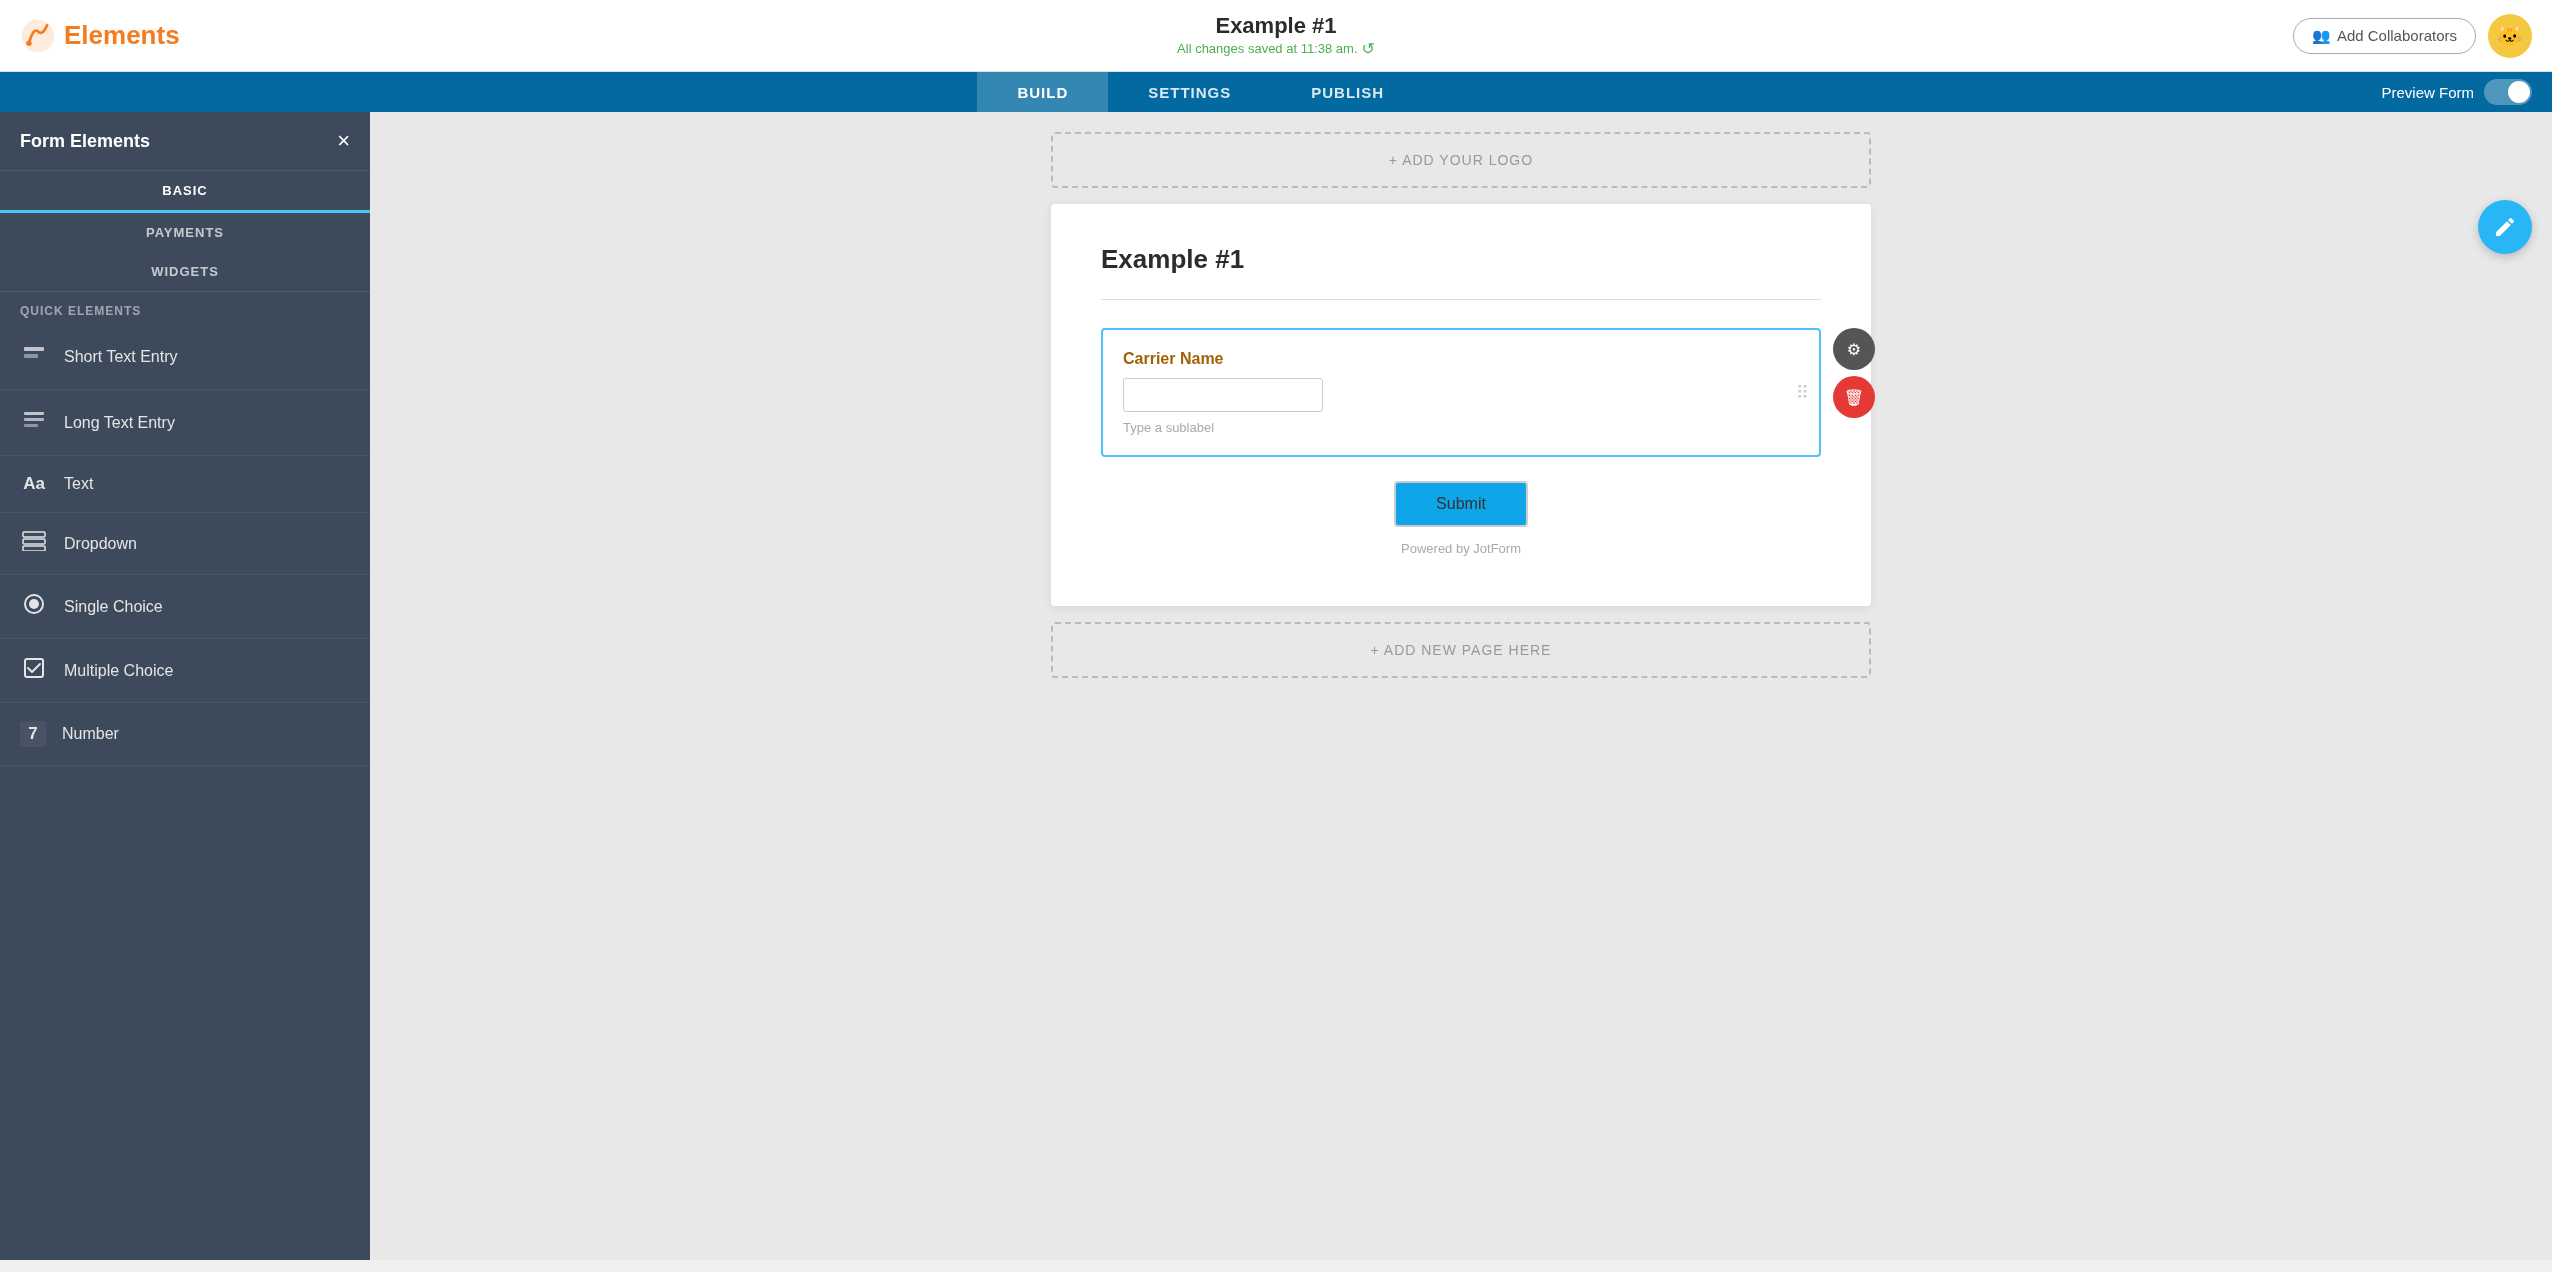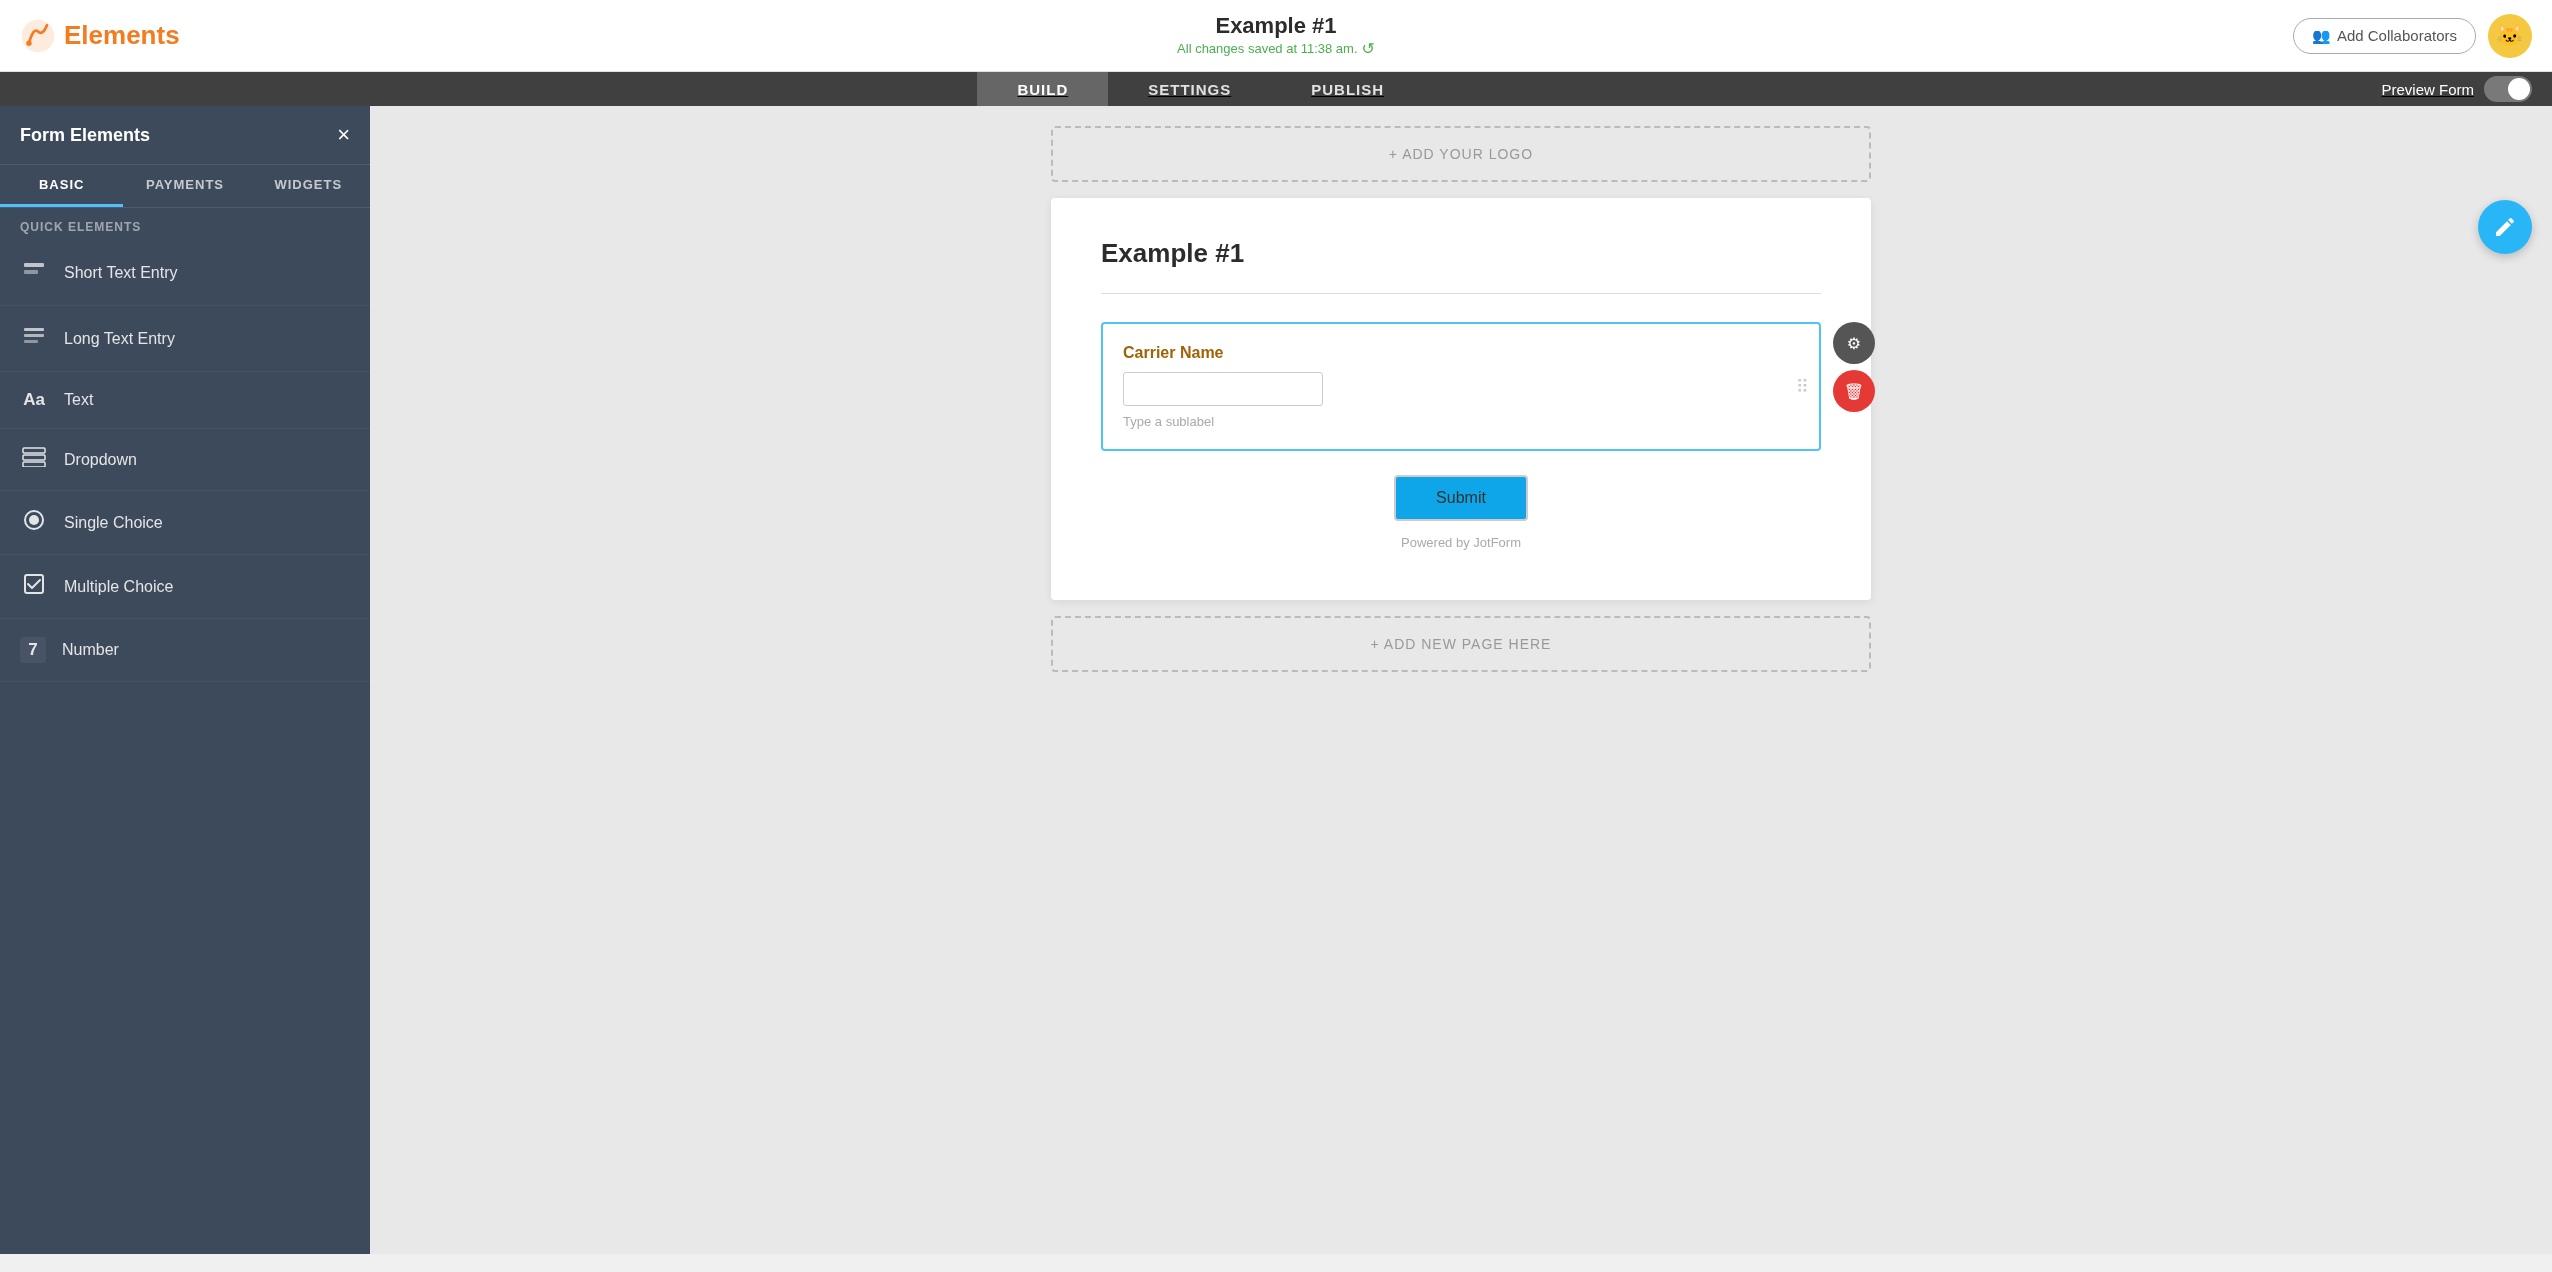--- a/index.html
+++ b/index.html
@@ -21,22 +21,22 @@
     .add-collab-btn {
       display: flex; align-items: center; gap: 6px;
       border: 1.5px solid #aaa; border-radius: 20px;
       padding: 8px 18px; font-size: 15px; color: #555;
       background: #fff; cursor: pointer;
     }
     .avatar { width: 44px; height: 44px; border-radius: 50%; overflow: hidden; background: #f5c842; display: flex; align-items: center; justify-content: center; font-size: 22px; }
 
     
     .nav-bar {
-      background: #404040; display: flex; align-items: center; height: 34px;
-      padding: 0 20px; position: relative; text-decoration: underline;
+      background: #0369a1; display: flex; align-items: center; height: 40px;
+      padding: 0 20px; position: relative;
     }
     .nav-tabs { display: flex; align-items: center; justify-content: center; flex: 1; gap: 0; }
     .nav-tab {
       padding: 14px 40px; color: rgba(255,255,255,0.85); font-size: 15px;
       font-weight: 600; letter-spacing: 1px; cursor: pointer; text-transform: uppercase;
     }
     .nav-tab.active { background: rgba(255,255,255,0.2); color: #fff; border-radius: 4px; }
     .preview-area { display: flex; align-items: center; gap: 10px; margin-left: auto; }
     .preview-label { color: #fff; font-size: 15px; font-weight: 500; }
     .toggle-switch {
@@ -55,21 +55,21 @@
     .sidebar {
       width: 370px; background: #3d4a5c; flex-shrink: 0;
       display: flex; flex-direction: column; overflow: hidden;
     }
     .sidebar-header {
       display: flex; align-items: center; justify-content: space-between;
       padding: 16px 20px; border-bottom: 1px solid rgba(255,255,255,0.1);
     }
     .sidebar-title { color: #fff; font-size: 18px; font-weight: 600; }
     .close-btn { color: #fff; font-size: 22px; cursor: pointer; background: none; border: none; }
-    .sidebar-tabs { display: flex; border-bottom: 1px solid rgba(255,255,255,0.1); }
+    .sidebar-tabs { display: flex; border-bottom: 1px solid rgba(255,255,255,0.1); flex-direction: column; }
     .sidebar-tab {
       flex: 1; text-align: center; padding: 12px 0; color: rgba(255,255,255,0.7);
       font-size: 13px; font-weight: 700; letter-spacing: 1px; cursor: pointer;
       text-transform: uppercase;
     }
     .sidebar-tab.active { color: #fff; border-bottom: 3px solid #4fc3f7; }
     .quick-elements-label {
       padding: 12px 20px 6px; color: rgba(255,255,255,0.5);
       font-size: 12px; font-weight: 600; letter-spacing: 1px; text-transform: uppercase;
     }

